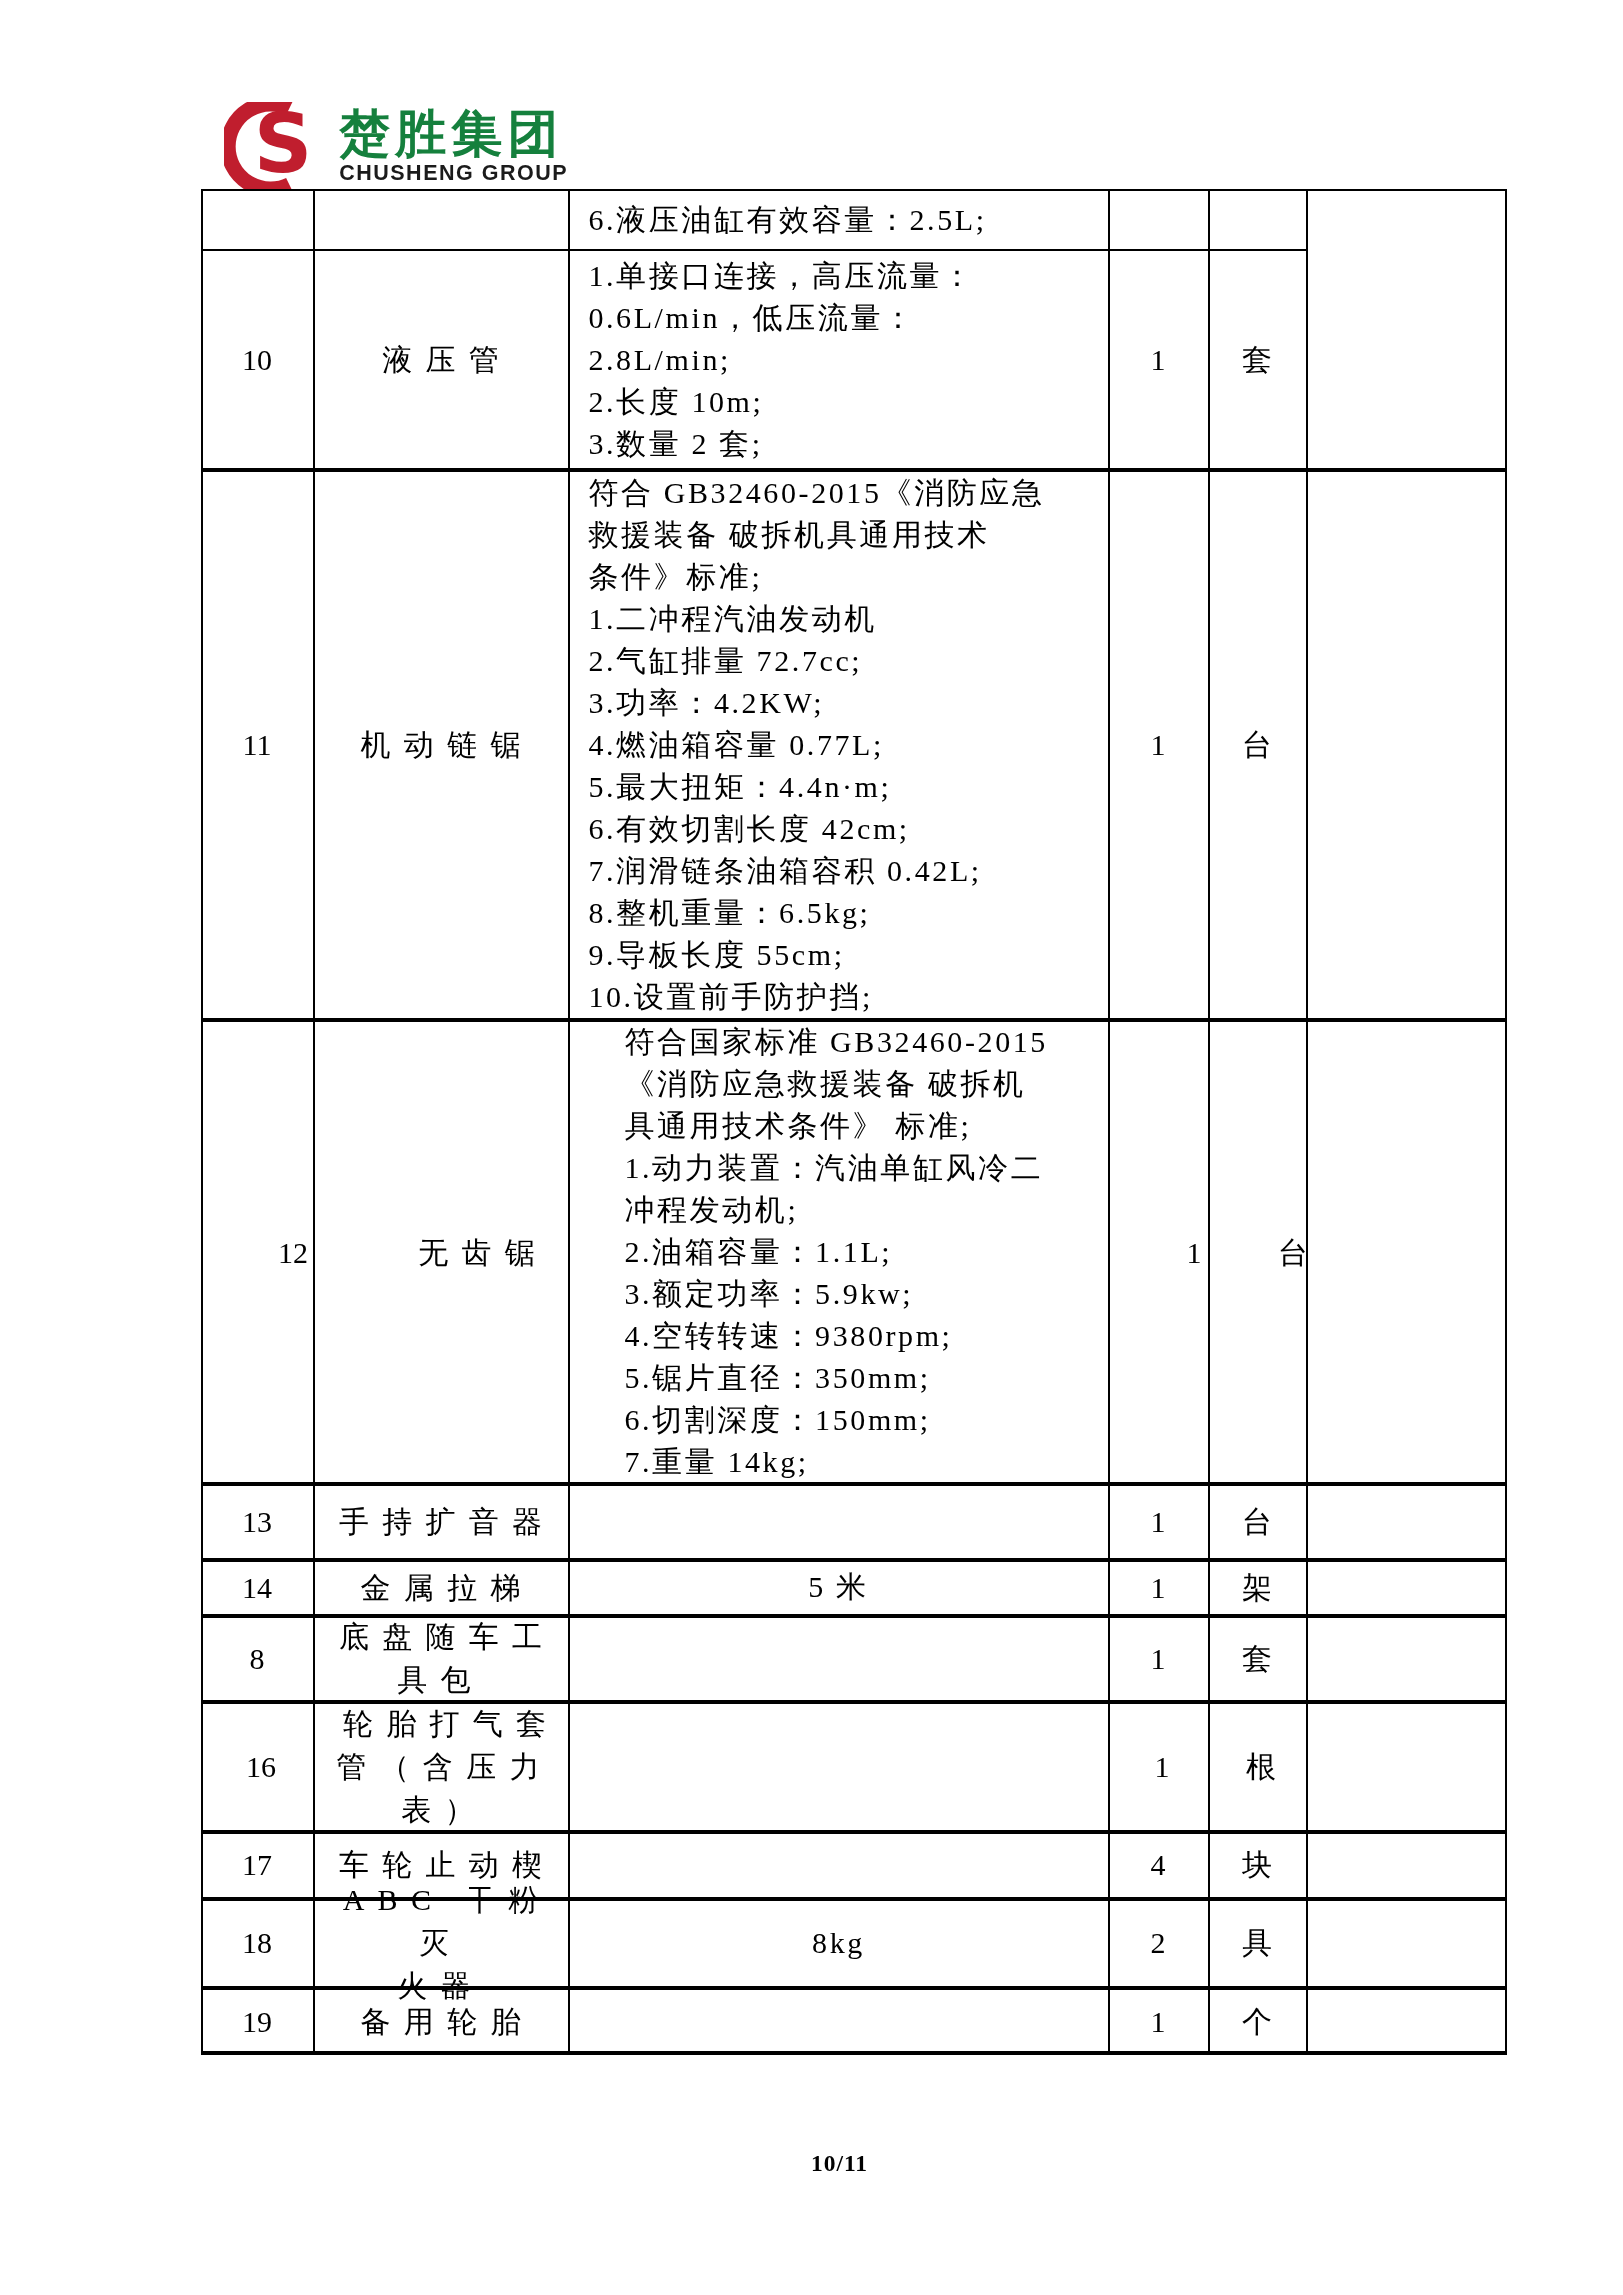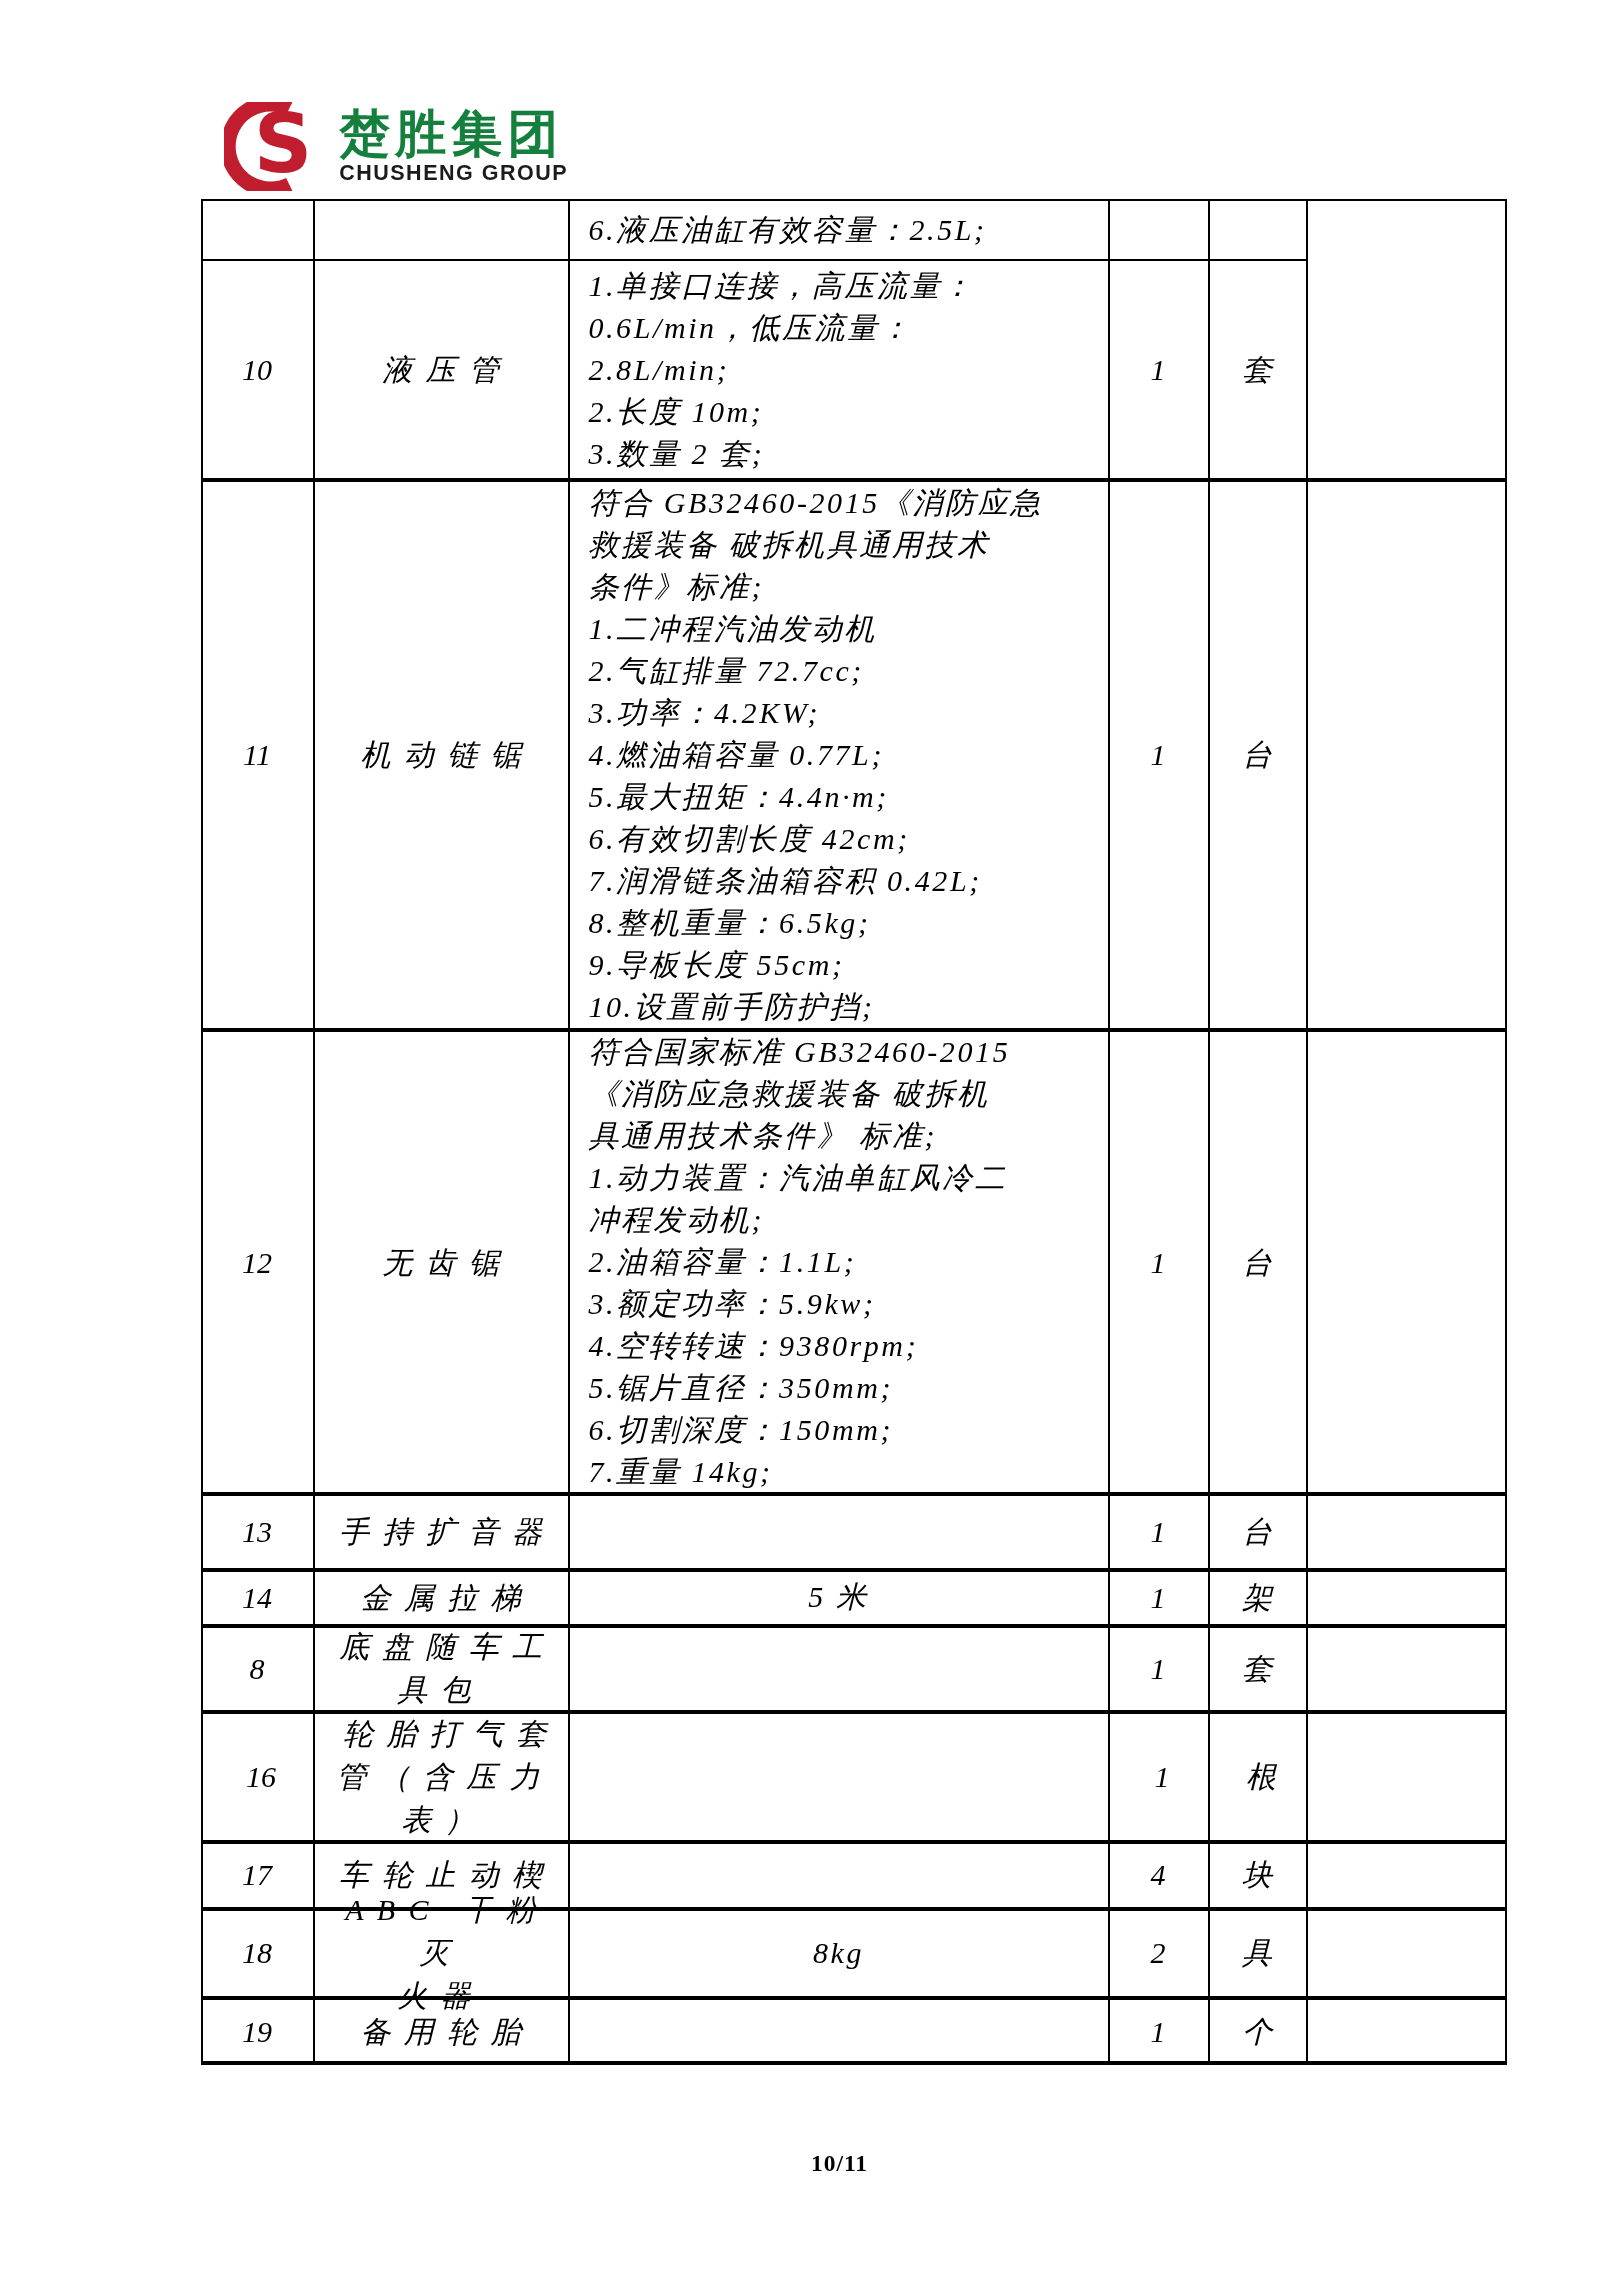--- a/index.html
+++ b/index.html
@@ -9,40 +9,40 @@
 
   
   .logo{position:absolute;left:224px;top:102px;display:flex;align-items:center;gap:10.2px;}
   .logo svg{display:block;}
   .brand-cn{font-family:"Liberation Sans","DejaVu Sans",sans-serif;font-weight:bold;
             font-size:51px;letter-spacing:5.1px;line-height:1.05;color:#15803d;}
   .brand-en{font-family:"Liberation Sans","DejaVu Sans",sans-serif;font-weight:bold;
             font-size:21.5px;letter-spacing:1.5px;margin-top:1px;color:#1b1b1b;}
 
   
-  .tbl{position:absolute;left:201px;top:199px;width:1306px;height:1744px;font-style:italic;}
+  .tbl{position:absolute;left:201px;top:189px;width:1306px;height:1744px;}
   .cell{position:absolute;display:flex;align-items:center;justify-content:center;
         font-size:30px;line-height:43px;white-space:pre-line;text-align:center;box-sizing:border-box;}
   .name{letter-spacing:13.3px;text-indent:13.3px;}
   .spec{justify-content:flex-start;text-align:left;text-indent:0;
         padding:0 12.3px 0 20.4px;letter-spacing:2.6px;line-height:42px;}
   .spec.ctr{justify-content:center;text-align:center;padding:0;}
 
   
   .cno  {left:0;width:112px;}
   .cname{left:112px;width:255px;}
   .cspec{left:367px;width:541px;}
   .cqty {left:907px;width:100px;}
   .cunit{left:1007px;width:98px;}
 
   
   .r0 {top:0;height:61px;}
   .r1 {top:61px;height:219px;}
   .r2 {top:280px;height:551px;}
-  .r3 {top:831px;height:464px;}
+  .r3 {top:831px;height:464px;margin-left:36px;}
   .r4 {top:1295px;height:75px;}
   .r5 {top:1370px;height:56px;}
   .r6 {top:1426px;height:86px;}
   .r7 {top:1512px;height:130px;padding-left:8px;}
   .r8 {top:1642px;height:67px;}
   .r9 {top:1709px;height:89px;}
   .r10{top:1798px;height:68px;}
 
   
   .vl{position:absolute;top:0;height:1866px;width:1.5px;background:#000;}

